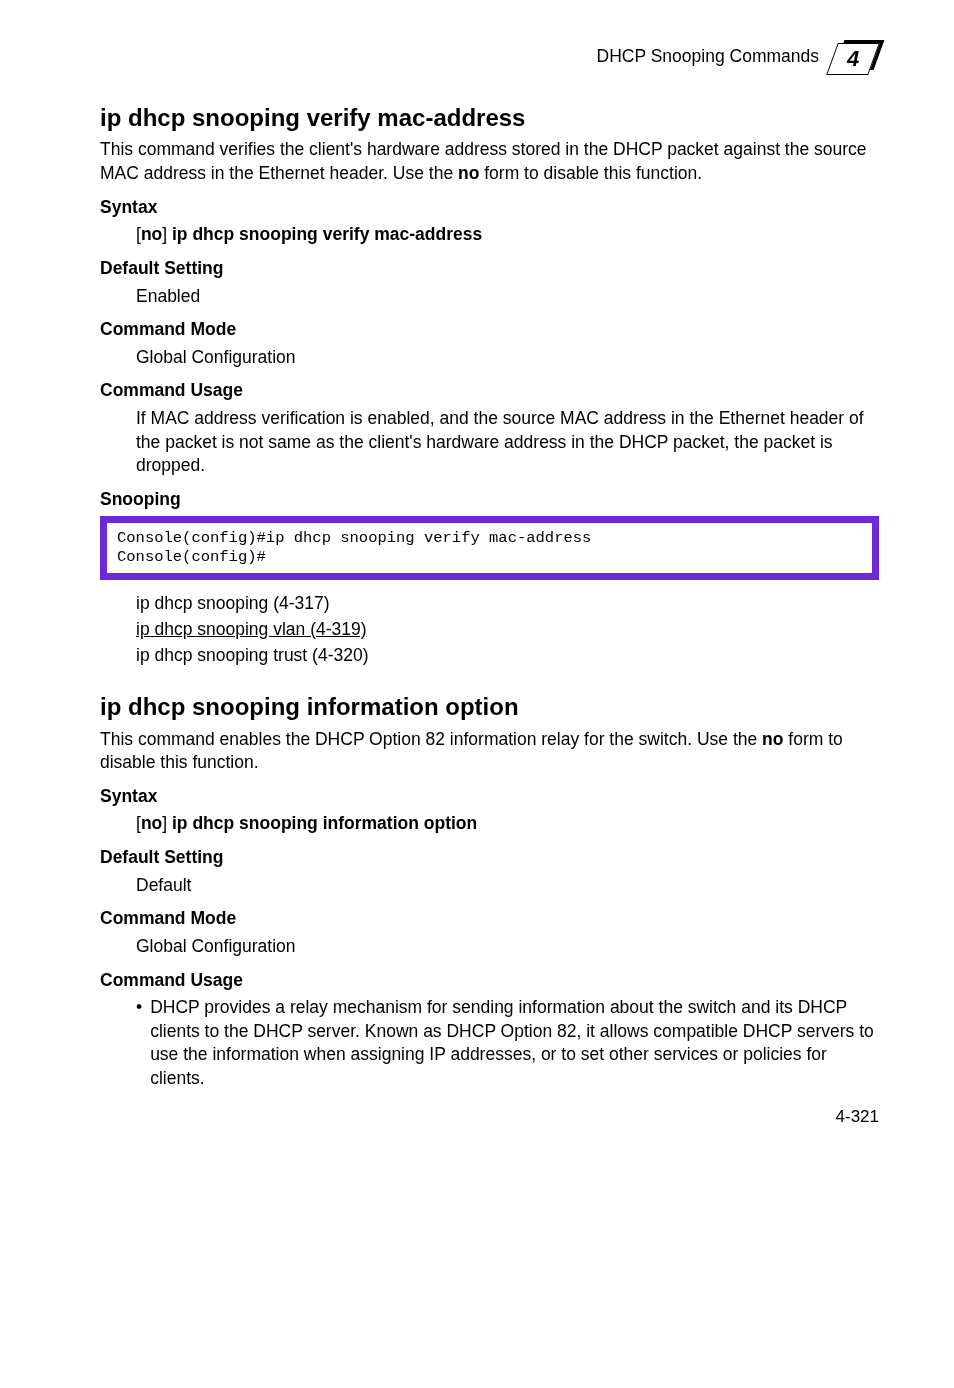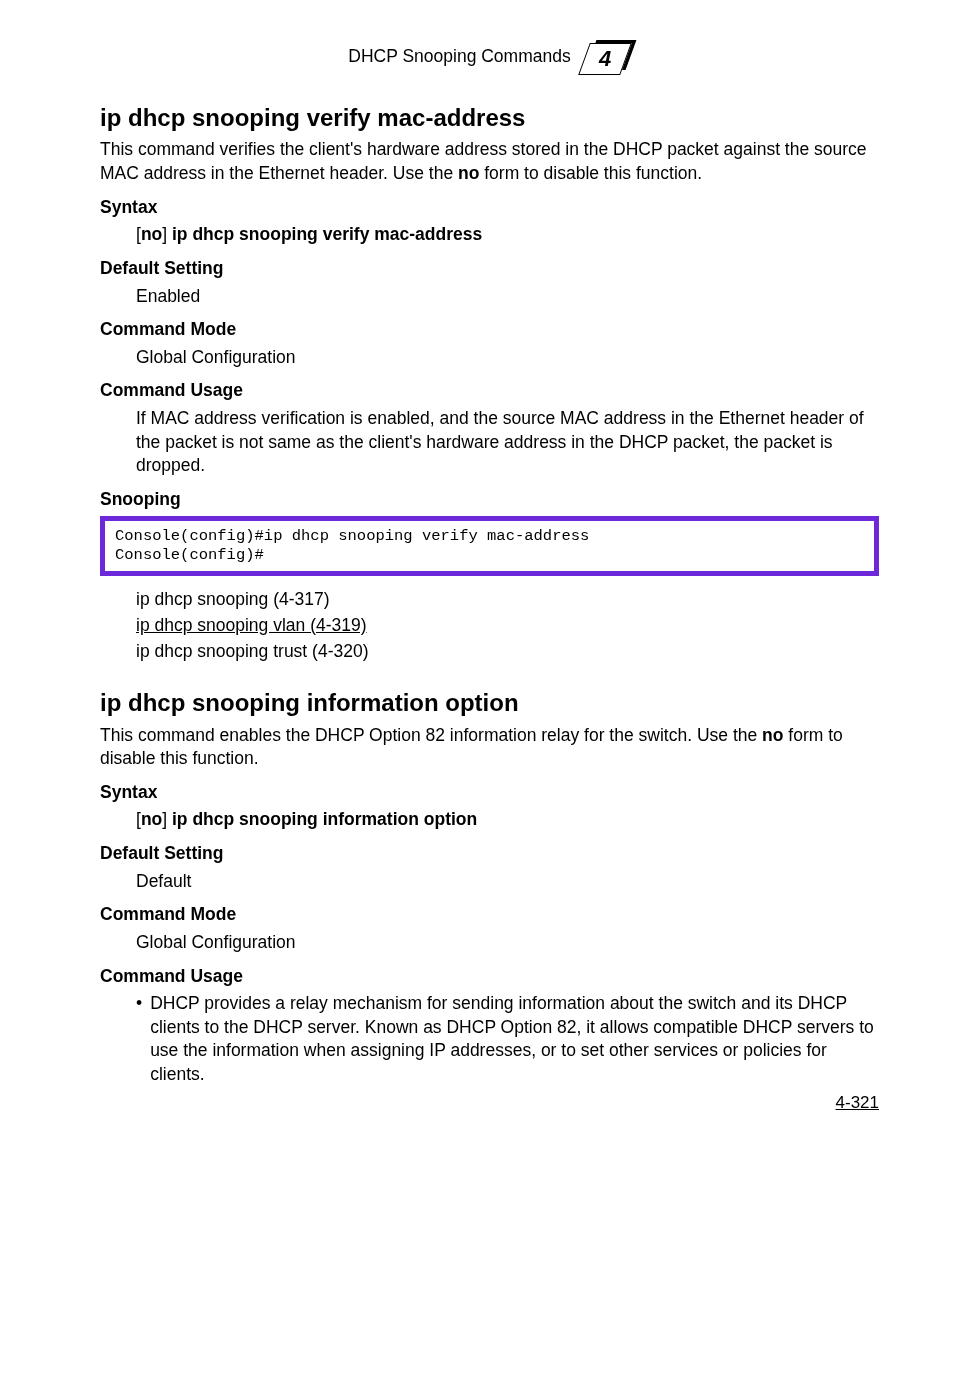--- a/index.html
+++ b/index.html
@@ -11,21 +11,21 @@
     color: #000;
     background: #fff;
     width: 954px;
   }
   .page {
     padding: 40px 75px 50px 100px;
     position: relative;
   }
   .header-line {
     display: flex;
-    justify-content: center;
+    justify-content: flex-end;
     align-items: center;
     margin-bottom: 28px;
     gap: 14px;
   }
   .chapter-badge {
     position: relative;
     width: 46px;
     height: 34px;
   }
   .chapter-badge .shadow {
@@ -66,42 +66,41 @@
   }
   .subhead {
     font-weight: bold;
     margin: 10px 0 4px 0;
   }
   .indent {
     margin-left: 36px;
     margin-bottom: 8px;
   }
   .code-block {
-    border: 5px solid #6d28d9;
+    border: 7px solid #6d28d9;
     padding: 6px 10px;
     font-family: "Courier New", Courier, monospace;
     font-size: 15.5px;
     white-space: pre;
     margin: 4px 0 12px 0;
     line-height: 1.25;
   }
   .bullet-row {
     margin-left: 36px;
     display: flex;
     gap: 8px;
     margin-bottom: 8px;
   }
   .bullet-dot { flex: 0 0 auto; }
   .bullet-text { flex: 1 1 auto; }
   .page-num {
     position: absolute;
-    bottom: 30px;
+    bottom: 20px;
     right: 75px;
     font-size: 17px;
-    text-decoration: underline;
   }
   b { font-weight: bold; }
   .section-spacer { height: 16px; }
 </style>
 </head>
 <body>
 
 <div class="page">
 
   <div class="header-line">

